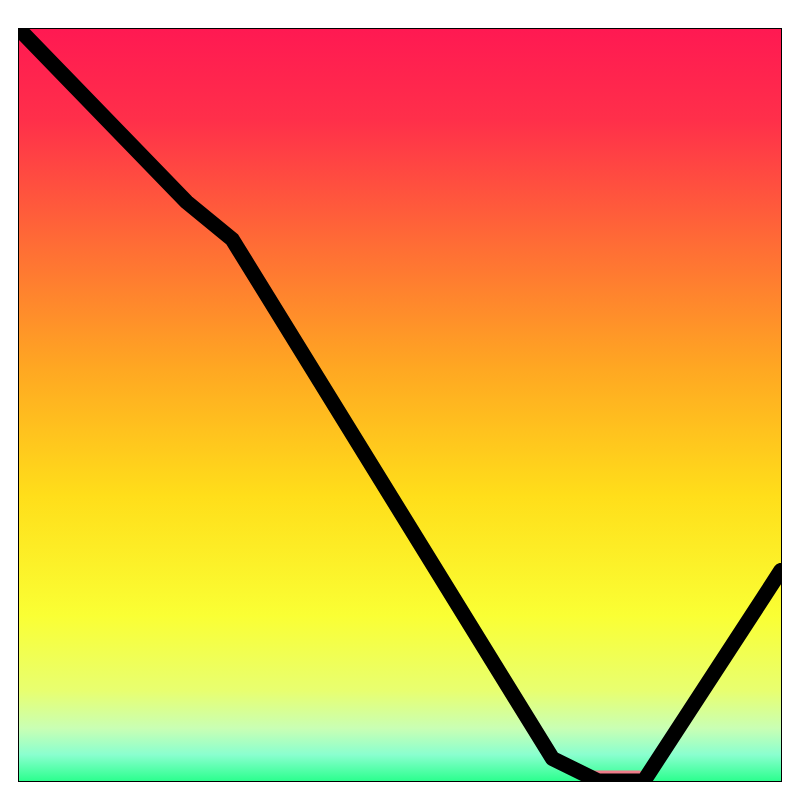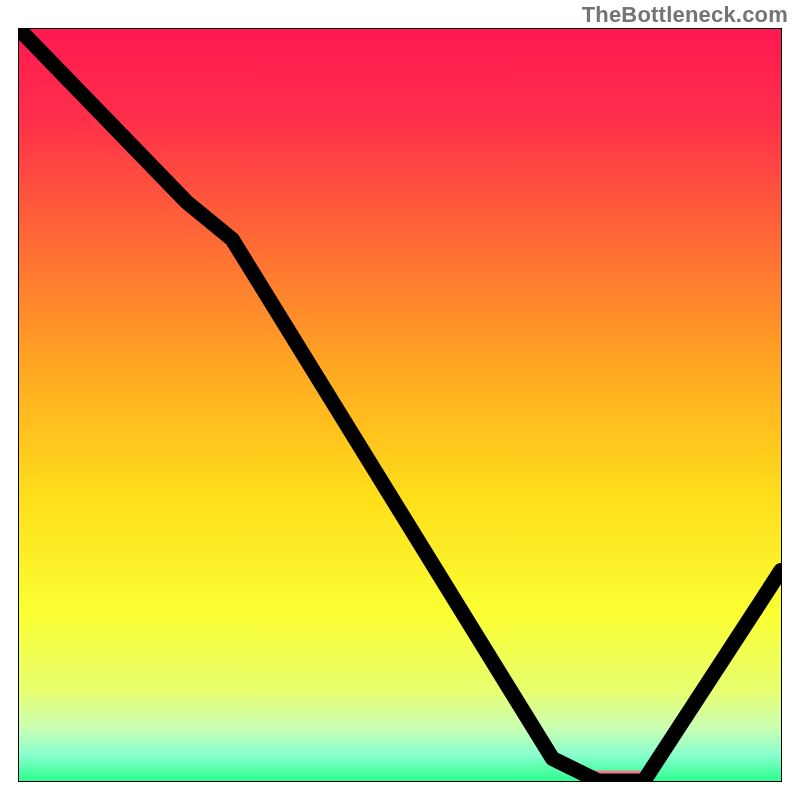--- a/index.html
+++ b/index.html
@@ -53,21 +53,20 @@
   }
   .marker {
     fill: #ef7c8a;
     stroke: none;
   }
 </style>
 </head>
 <body>
 
 <div class="container">
-  <div class="watermark">TheBottleneck.com</div>
 
   <div class="plot-frame">
     <svg class="chart" viewBox="0 0 100 100" preserveAspectRatio="none">
       <defs>
         <linearGradient id="bg-grad" x1="0" y1="0" x2="0" y2="1">
         <stop offset="0%" stop-color="#ff1952"></stop>
             <stop offset="12%" stop-color="#ff2f4a"></stop>
             <stop offset="28.000000000000004%" stop-color="#ff6a36"></stop>
             <stop offset="45%" stop-color="#ffa722"></stop>
             <stop offset="62%" stop-color="#ffde1a"></stop>

